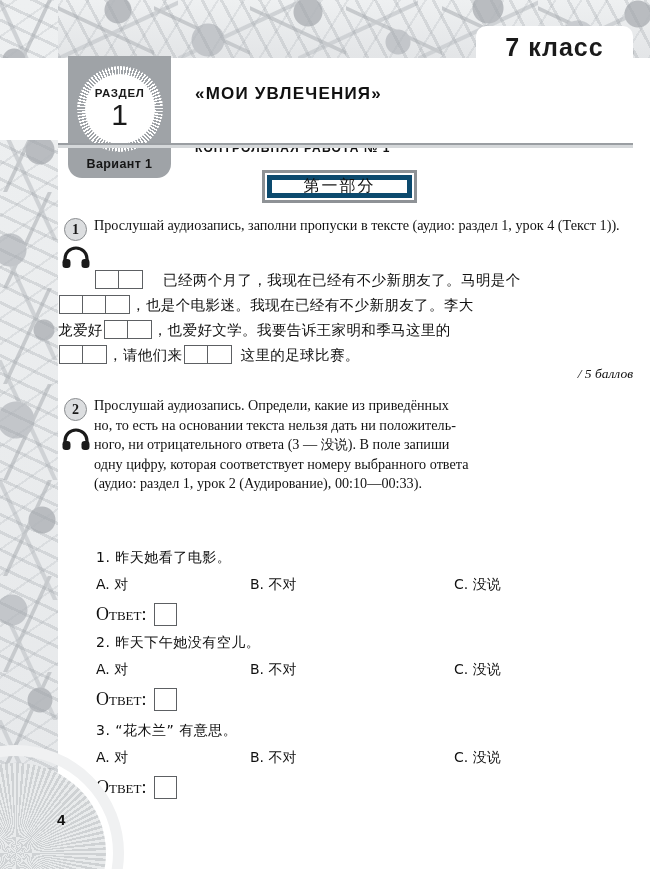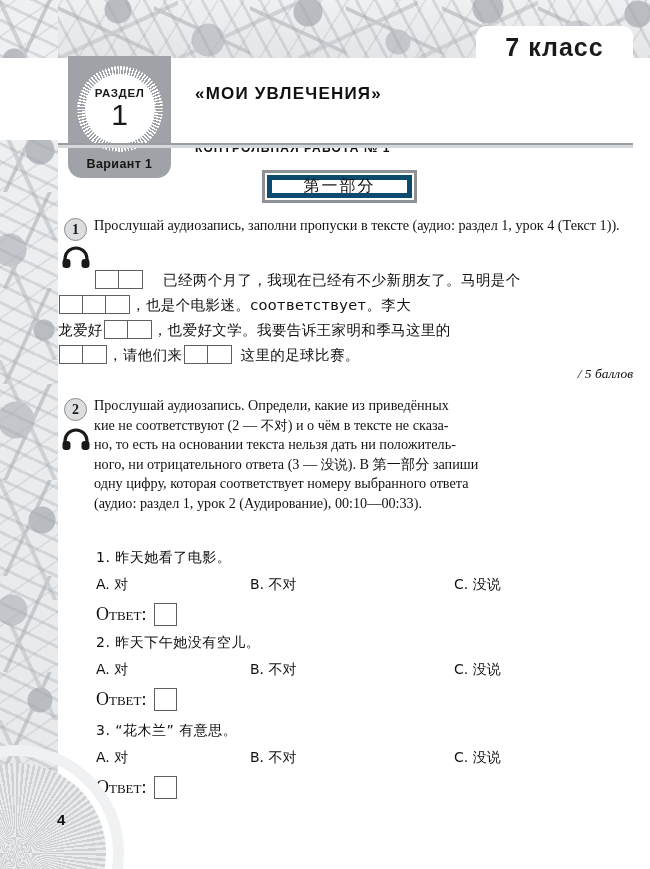--- a/index.html
+++ b/index.html
@@ -390,21 +390,21 @@
     </div>
     <div class="ex-text">Прослушай аудиозапись, заполни пропуски в тексте (аудио: раздел 1, урок 4 (Текст 1)).</div>
   </div>
 
   <div class="cloze" style="position:absolute; left:58px; top:268px; width:575px;">
     <span class="ln">
       <span class="gap-pair"><i></i><i></i></span>
       <span style="display:inline-block;width:14px"></span><span>已经两个月了，我现在已经有不少新朋友了。马明是个</span>
     </span>
     <span class="ln" style="margin-left:-36px;">
-      <span class="gap-pair"><i></i><i></i><i></i></span><span>，也是个电影迷。соответствует。李大</span>
+      <span class="gap-pair"><i></i><i></i><i></i></span><span>，也是个电影迷。我现在已经有不少新朋友了。李大</span>
     </span>
     <span class="ln" style="margin-left:-36px;">
       <span>龙爱好</span><span class="gap-pair"><i></i><i></i></span><span>，也爱好文学。我要告诉王家明和季马这里的</span>
     </span>
     <span class="ln" style="margin-left:-36px;">
       <span class="gap-pair"><i></i><i></i></span><span>，请他们来</span><span class="gap-pair"><i></i><i></i></span><span style="display:inline-block;width:8px"></span><span>这里的足球比赛。</span>
     </span>
   </div>
 
   <div class="score" style="top:366px;">/ 5 баллов</div>
@@ -415,23 +415,22 @@
       <svg viewBox="0 0 28 22" width="28" height="22" aria-hidden="true">
         <path d="M3 16 V13 A11 11 0 0 1 25 13 V16" fill="none" stroke="#1a1a1a" stroke-width="3.2"></path>
         <rect x="0.5" y="13" width="8" height="9" rx="3.2" fill="#1a1a1a"></rect>
         <rect x="19.5" y="13" width="8" height="9" rx="3.2" fill="#1a1a1a"></rect>
       </svg>
     </div>
     <div class="ex-text" style="text-align:left;">
       <div style="display:flex;justify-content:space-between;">
         <span>Прослушай аудиозапись. Определи, какие из приведённых</span>
       </div>
-      <div><span>кие не соответствуют (2 — </span><span class="cn">不对</span><span>) и о чём в тексте не сказа-</span></div>
       <div>но, то есть на основании текста нельзя дать ни положитель-</div>
-      <div><span>ного, ни отрицательного ответа (3 — </span><span class="cn">没说</span><span>). В 第一部分 запиши</span></div>
+      <div><span>ного, ни отрицательного ответа (3 — </span><span class="cn">没说</span><span>). В поле запиши</span></div>
       <div>одну цифру, которая соответствует номеру выбранного ответа</div>
       <div>(аудио: раздел 1, урок 2 (Аудирование), 00:10—00:33).</div>
     </div>
   </div>
 
   <div class="q-block" style="top:549px;">
     <div class="q-stem">1. 昨天她看了电影。</div>
     <div class="q-opts">
       <span class="opt opt-a">A. 对</span>
       <span class="opt opt-b">B. 不对</span>

